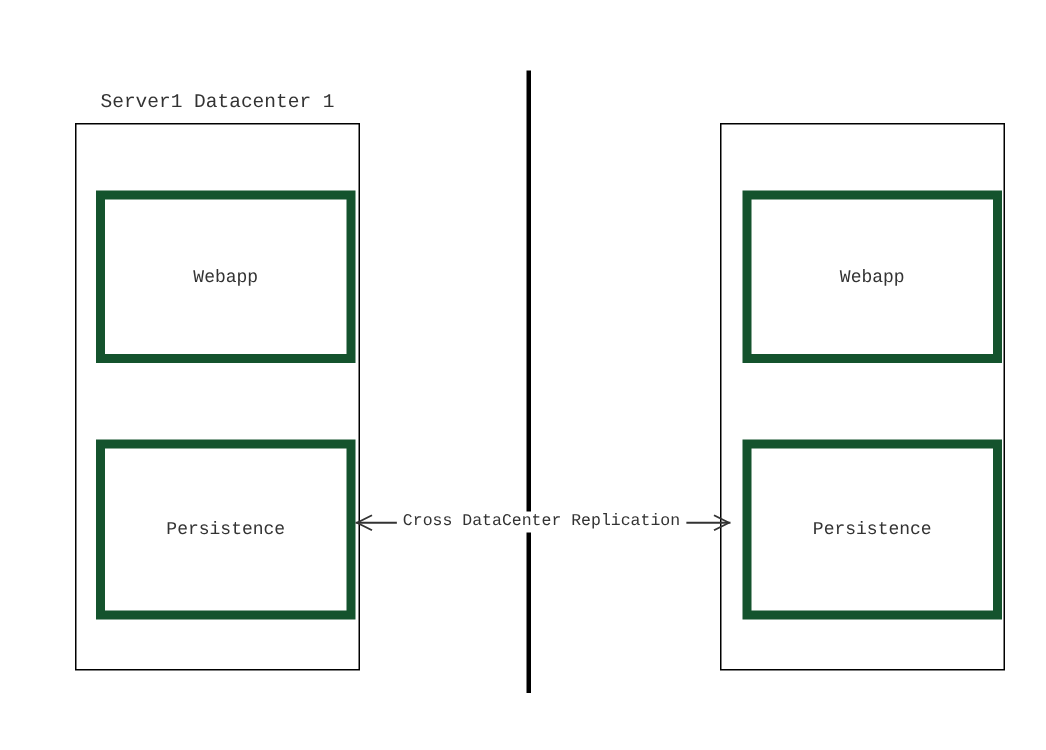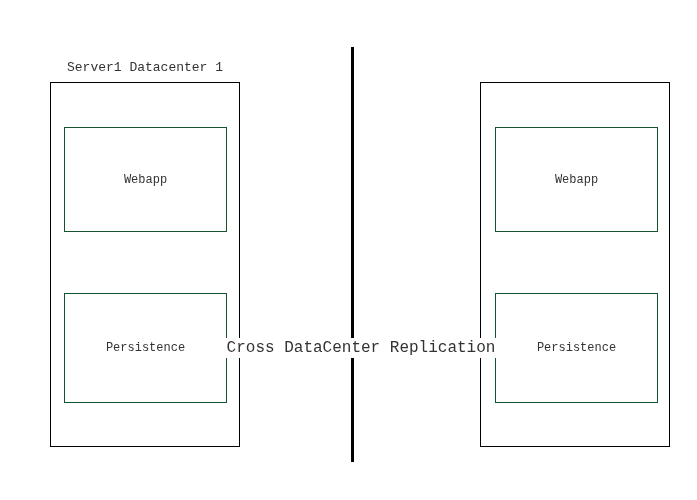--- a/index.html
+++ b/index.html
@@ -27,21 +27,21 @@
     position: absolute;
     width: 188px;
     height: 363px;
     border: 1px solid #000000;
     background: #ffffff;
     box-sizing: content-box;
   }
   .inner-box {
     position: absolute;
     width: 161px;
-    border: 1px solid #14532d;
+    border: 6px solid #14532d;
     background: #ffffff;
     display: flex;
     align-items: center;
     justify-content: center;
     font-size: 12px;
     color: #333333;
     text-align: left;
   }
   .divider {
     position: absolute;
@@ -49,21 +49,21 @@
     background: #000000;
   }
   .arrow-svg {
     position: absolute;
   }
   .arrow-label {
     position: absolute;
     transform: translate(-50%, -50%);
     background: #ffffff;
     padding: 1px 4px;
-    font-size: 16px;
+    font-size: 11px;
     white-space: nowrap;
     color: #333333;
   }
 
   
   .left-title   { left: 50px;  top: 60px; }
   .left-outer   { left: 50px;  top: 82px; }
   .left-webapp  { left: 64px;  top: 127px; height: 103px; }
   .left-persist { left: 64px;  top: 293px; height: 108px; }
 

